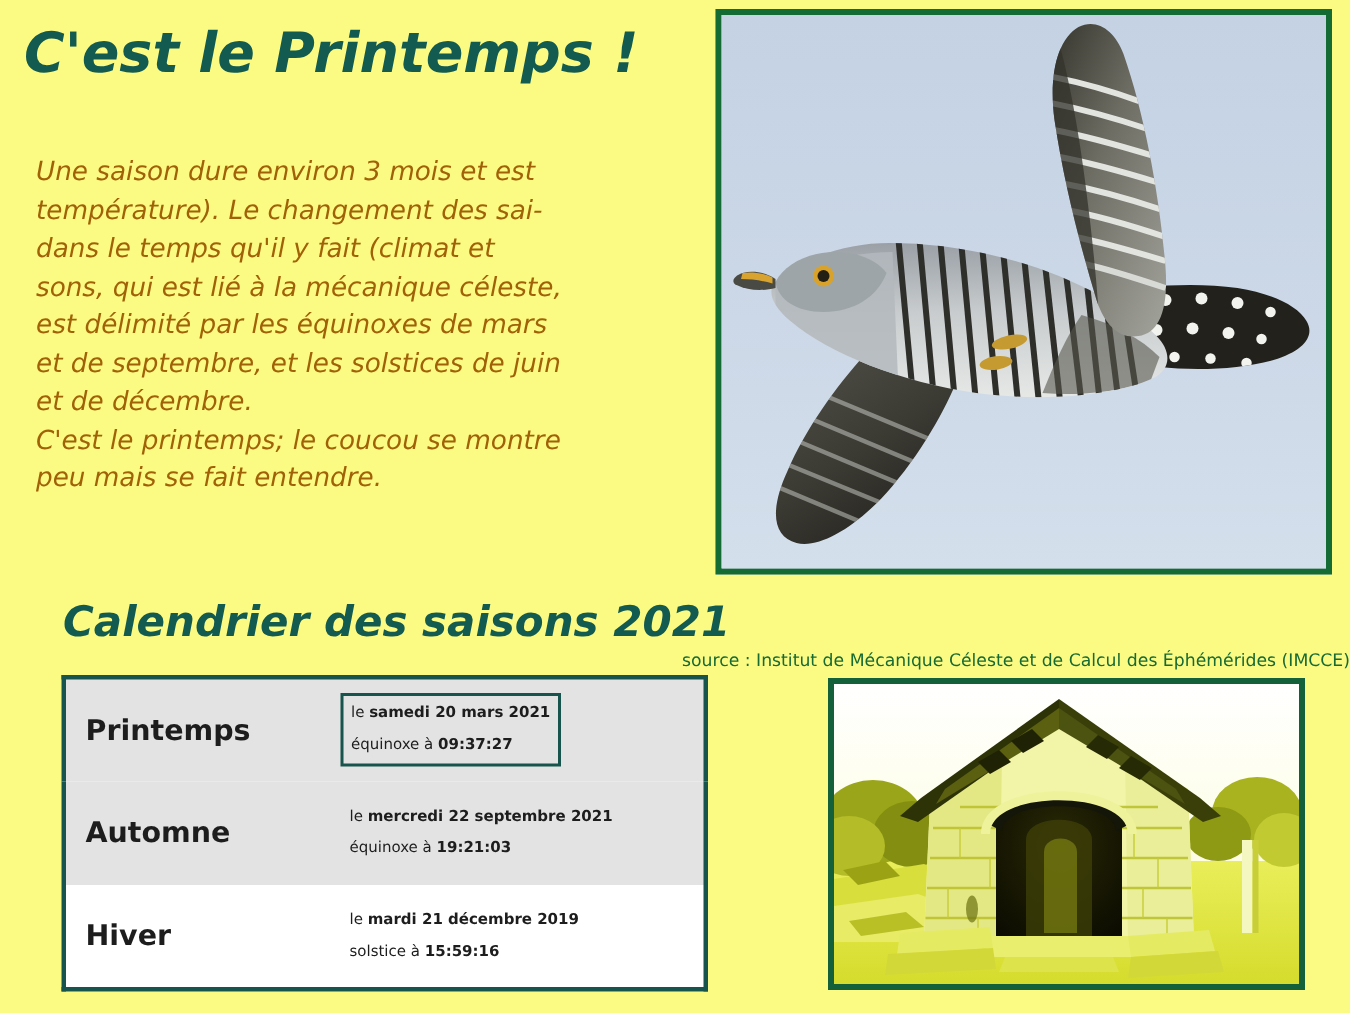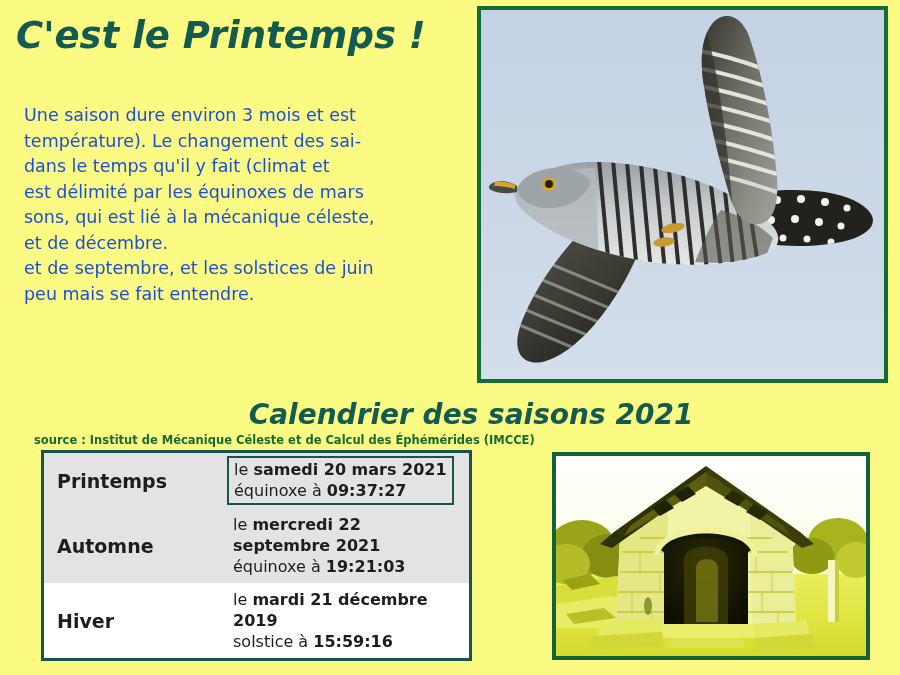--- a/index.html
+++ b/index.html
@@ -35,21 +35,22 @@
   }
 
   
   .intro {
     position: absolute;
     left: 24px;
     top: 103px;
     width: 430px;
     font-family: "DejaVu Sans", sans-serif;
     font-size: 17.5px;
-    color: #1d4ed8;
+    font-style: italic;
+    color: #a16207;
     line-height: 25.5px;
   }
   .intro p { margin: 0; }
 
   
   .bird-frame {
     position: absolute;
     left: 477px;
     top: 6px;
     width: 411px;
@@ -64,38 +65,37 @@
     inset: 0;
     background: linear-gradient(to bottom, #c6d3e4 0%, #ccd8e7 45%, #d2dcea 100%);
   }
 
   
   .section-title {
     position: absolute;
     left: 0;
     top: 398px;
     width: 900px;
-    text-align: center;
+    text-align: left;
     font-family: "DejaVu Sans", sans-serif;
     font-size: 28px;
     font-weight: bold;
     font-style: italic;
     color: #135a50;
   }
   .section-title .tpad { padding-left: 42px; }
   .source-line {
     position: absolute;
     left: 0;
     top: 433px;
     width: 900px;
-    text-align: left;
+    text-align: right;
     font-family: "DejaVu Sans", sans-serif;
     font-size: 11.5px;
     color: #186a33;
-    font-weight: bold;
   }
   .source-line .spad { padding-left: 34px; }
 
   
   .seasons-table {
     position: absolute;
     left: 41px;
     top: 450px;
     width: 431px;
     height: 211px;
@@ -113,21 +113,21 @@
     font-family: "DejaVu Sans", sans-serif;
     color: #1d1d1d;
   }
   td.season-name {
     width: 163px;
     padding-left: 13px;
     font-size: 19px;
     font-weight: bold;
   }
   td.season-date {
-    font-size: 16px;
+    font-size: 10px;
     line-height: 21px;
     padding-left: 7px;
   }
   .date-box {
     display: inline-block;
     padding: 2px 6px 3px 6px;
   }
   .date-box.boxed {
     border: 2px solid #17544d;
     padding: 1px 5px 2px 5px;
@@ -155,24 +155,25 @@
 <body>
 
 <div class="page">
 
   <div class="main-title">C'est le Printemps !</div>
 
   <div class="intro">
     <p>Une saison dure environ 3 mois et est</p>
     <p>température). Le changement des sai-</p>
     <p>dans le temps qu'il y fait (climat et</p>
+    <p>sons, qui est lié à la mécanique céleste,</p>
     <p>est délimité par les équinoxes de mars</p>
-    <p>sons, qui est lié à la mécanique céleste,</p>
+    <p>et de septembre, et les solstices de juin</p>
     <p>et de décembre.</p>
-    <p>et de septembre, et les solstices de juin</p>
+    <p>C'est le printemps; le coucou se montre</p>
     <p>peu mais se fait entendre.</p>
   </div>
 
   <div class="bird-frame">
     <div class="bird-inner">
       <svg width="403" height="369" viewBox="0 0 403 369">
         <defs>
           <linearGradient id="sky" x1="0" y1="0" x2="0" y2="1">
             <stop offset="0%" stop-color="#c4d2e4"></stop>
             <stop offset="55%" stop-color="#ccd8e7"></stop>

